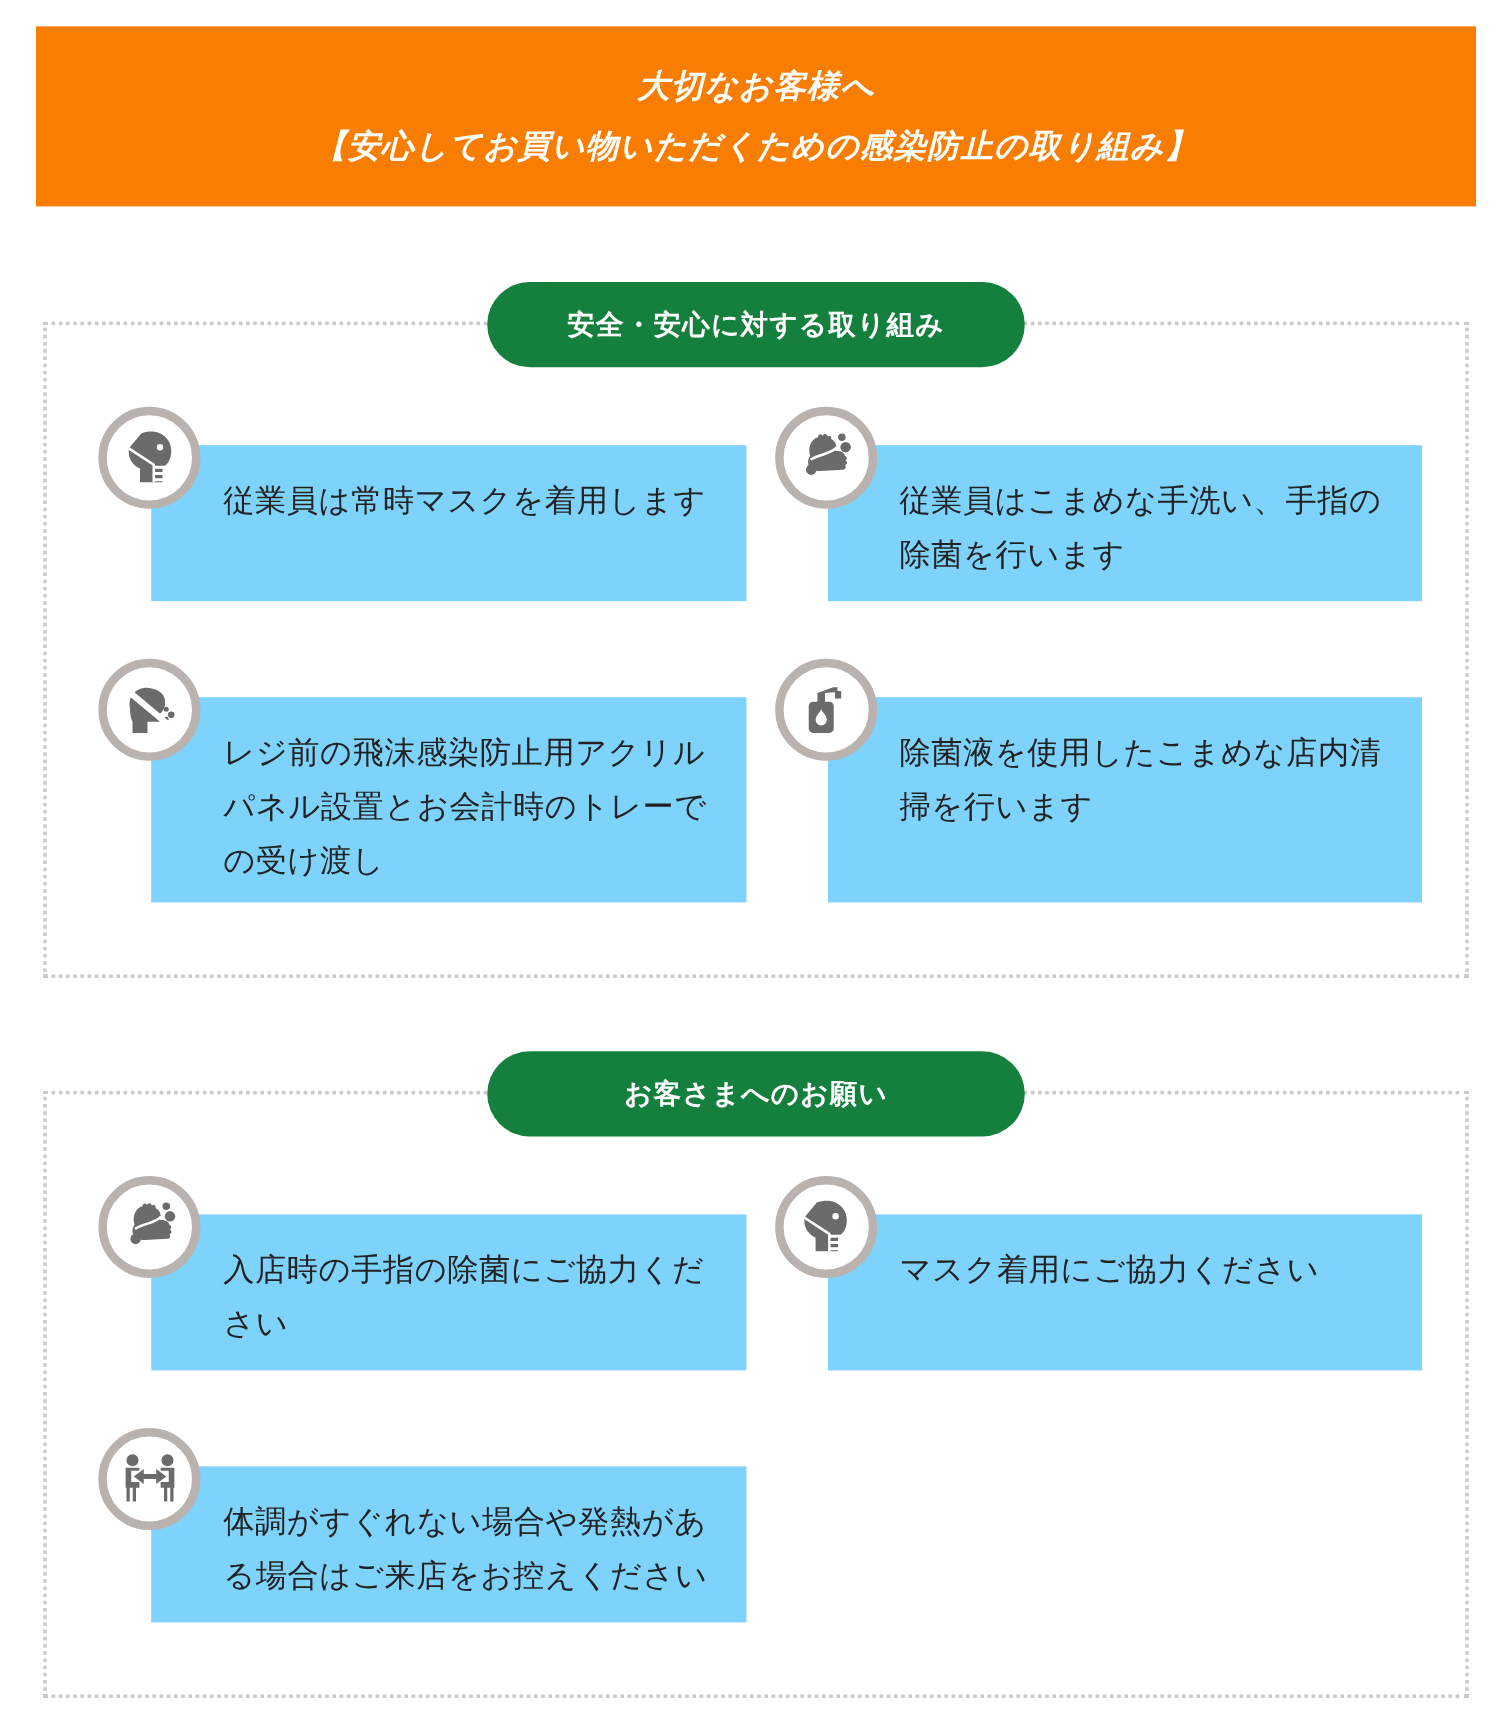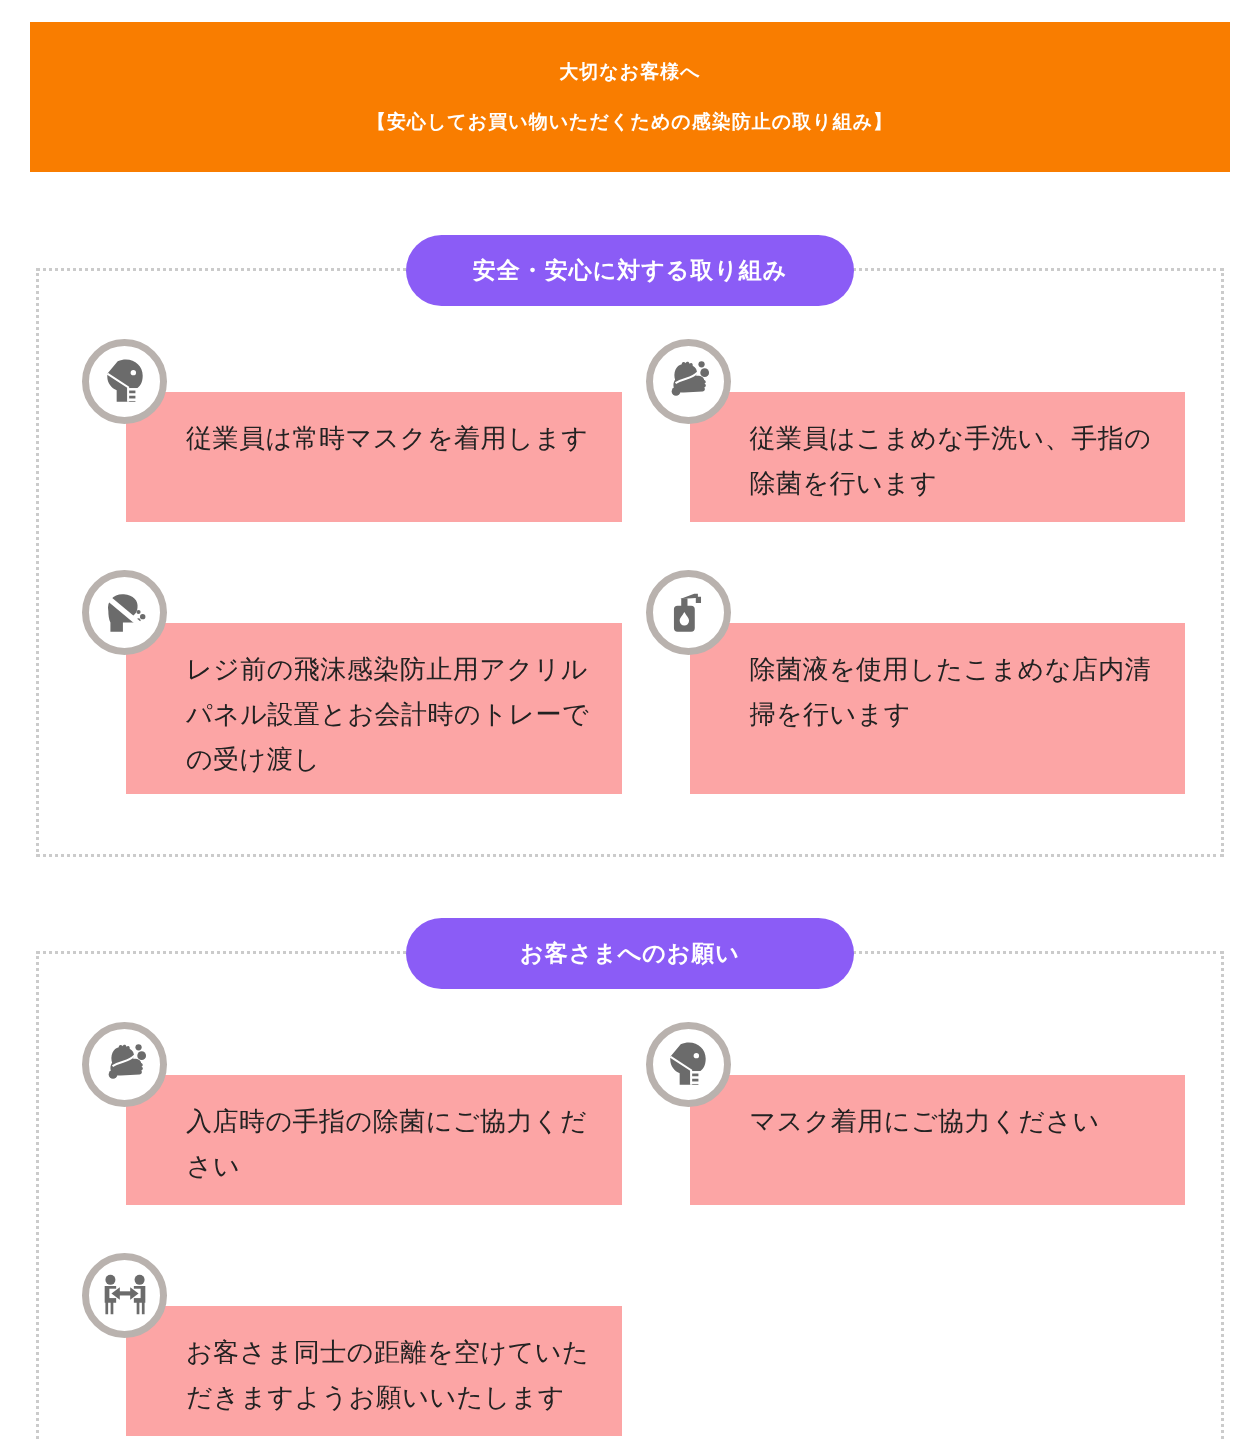--- a/index.html
+++ b/index.html
@@ -21,42 +21,43 @@
     height: 150px;
     background: #F97D00;
     color: #ffffff;
     display: flex;
     flex-direction: column;
     align-items: center;
     justify-content: center;
   }
   .banner p {
     margin: 0;
-    font-size: 19px;
+    font-size: 27px;
     font-weight: bold;
     line-height: 50px;
     letter-spacing: 1px;
     text-align: center;
+    font-style: italic;
   }
   
   .section {
     margin: 0 36px;
     border: 3px dotted #CBCBCB;
     position: relative;
   }
   .section.first  { margin-top: 96px; }
   .section.second { margin-top: 94px; }
   .pill {
     position: absolute;
     top: -36px;
     left: 50%;
     transform: translateX(-50%);
     width: 448px;
     height: 71px;
-    background: #8b5cf6;
+    background: #15803d;
     border-radius: 36px;
     color: #ffffff;
     font-size: 23px;
     font-weight: bold;
     letter-spacing: 1px;
     display: flex;
     align-items: center;
     justify-content: center;
     white-space: nowrap;
   }
@@ -86,24 +87,23 @@
     border-radius: 50%;
     display: flex;
     align-items: center;
     justify-content: center;
     z-index: 1;
   }
   .icon-circle svg { display: block; }
   .card {
     flex: 1;
     box-sizing: border-box;
-    background: #fca5a5;
+    background: #7dd3fc;
     min-height: 130px;
     padding: 24px 28px 12px 60px;
-    margin-top: 21px;
   }
   .card p {
     margin: 0;
     font-size: 26px;
     line-height: 45px;
     color: #222222;
     letter-spacing: 0.5px;
   }
 </style>
 </head>
@@ -248,20 +248,20 @@
             </g>
             <path d="M9 21.5 H39" stroke="#fff" stroke-width="9"></path>
             <g fill="#6B6B6B">
               <path d="M19 15.5 L11 21.5 L19 27.5 Z"></path>
               <path d="M29 15.5 L37 21.5 L29 27.5 Z"></path>
               <rect x="17" y="19.5" width="14" height="4"></rect>
             </g>
           </svg>
         </div>
         <div class="card">
-          <p>お客さま同士の距離を空けていただきますようお願いいたします</p>
+          <p>体調がすぐれない場合や発熱がある場合はご来店をお控えください</p>
         </div>
       </div>
 
     </div>
   </div>
 
 </div>
 
 </body></html>

